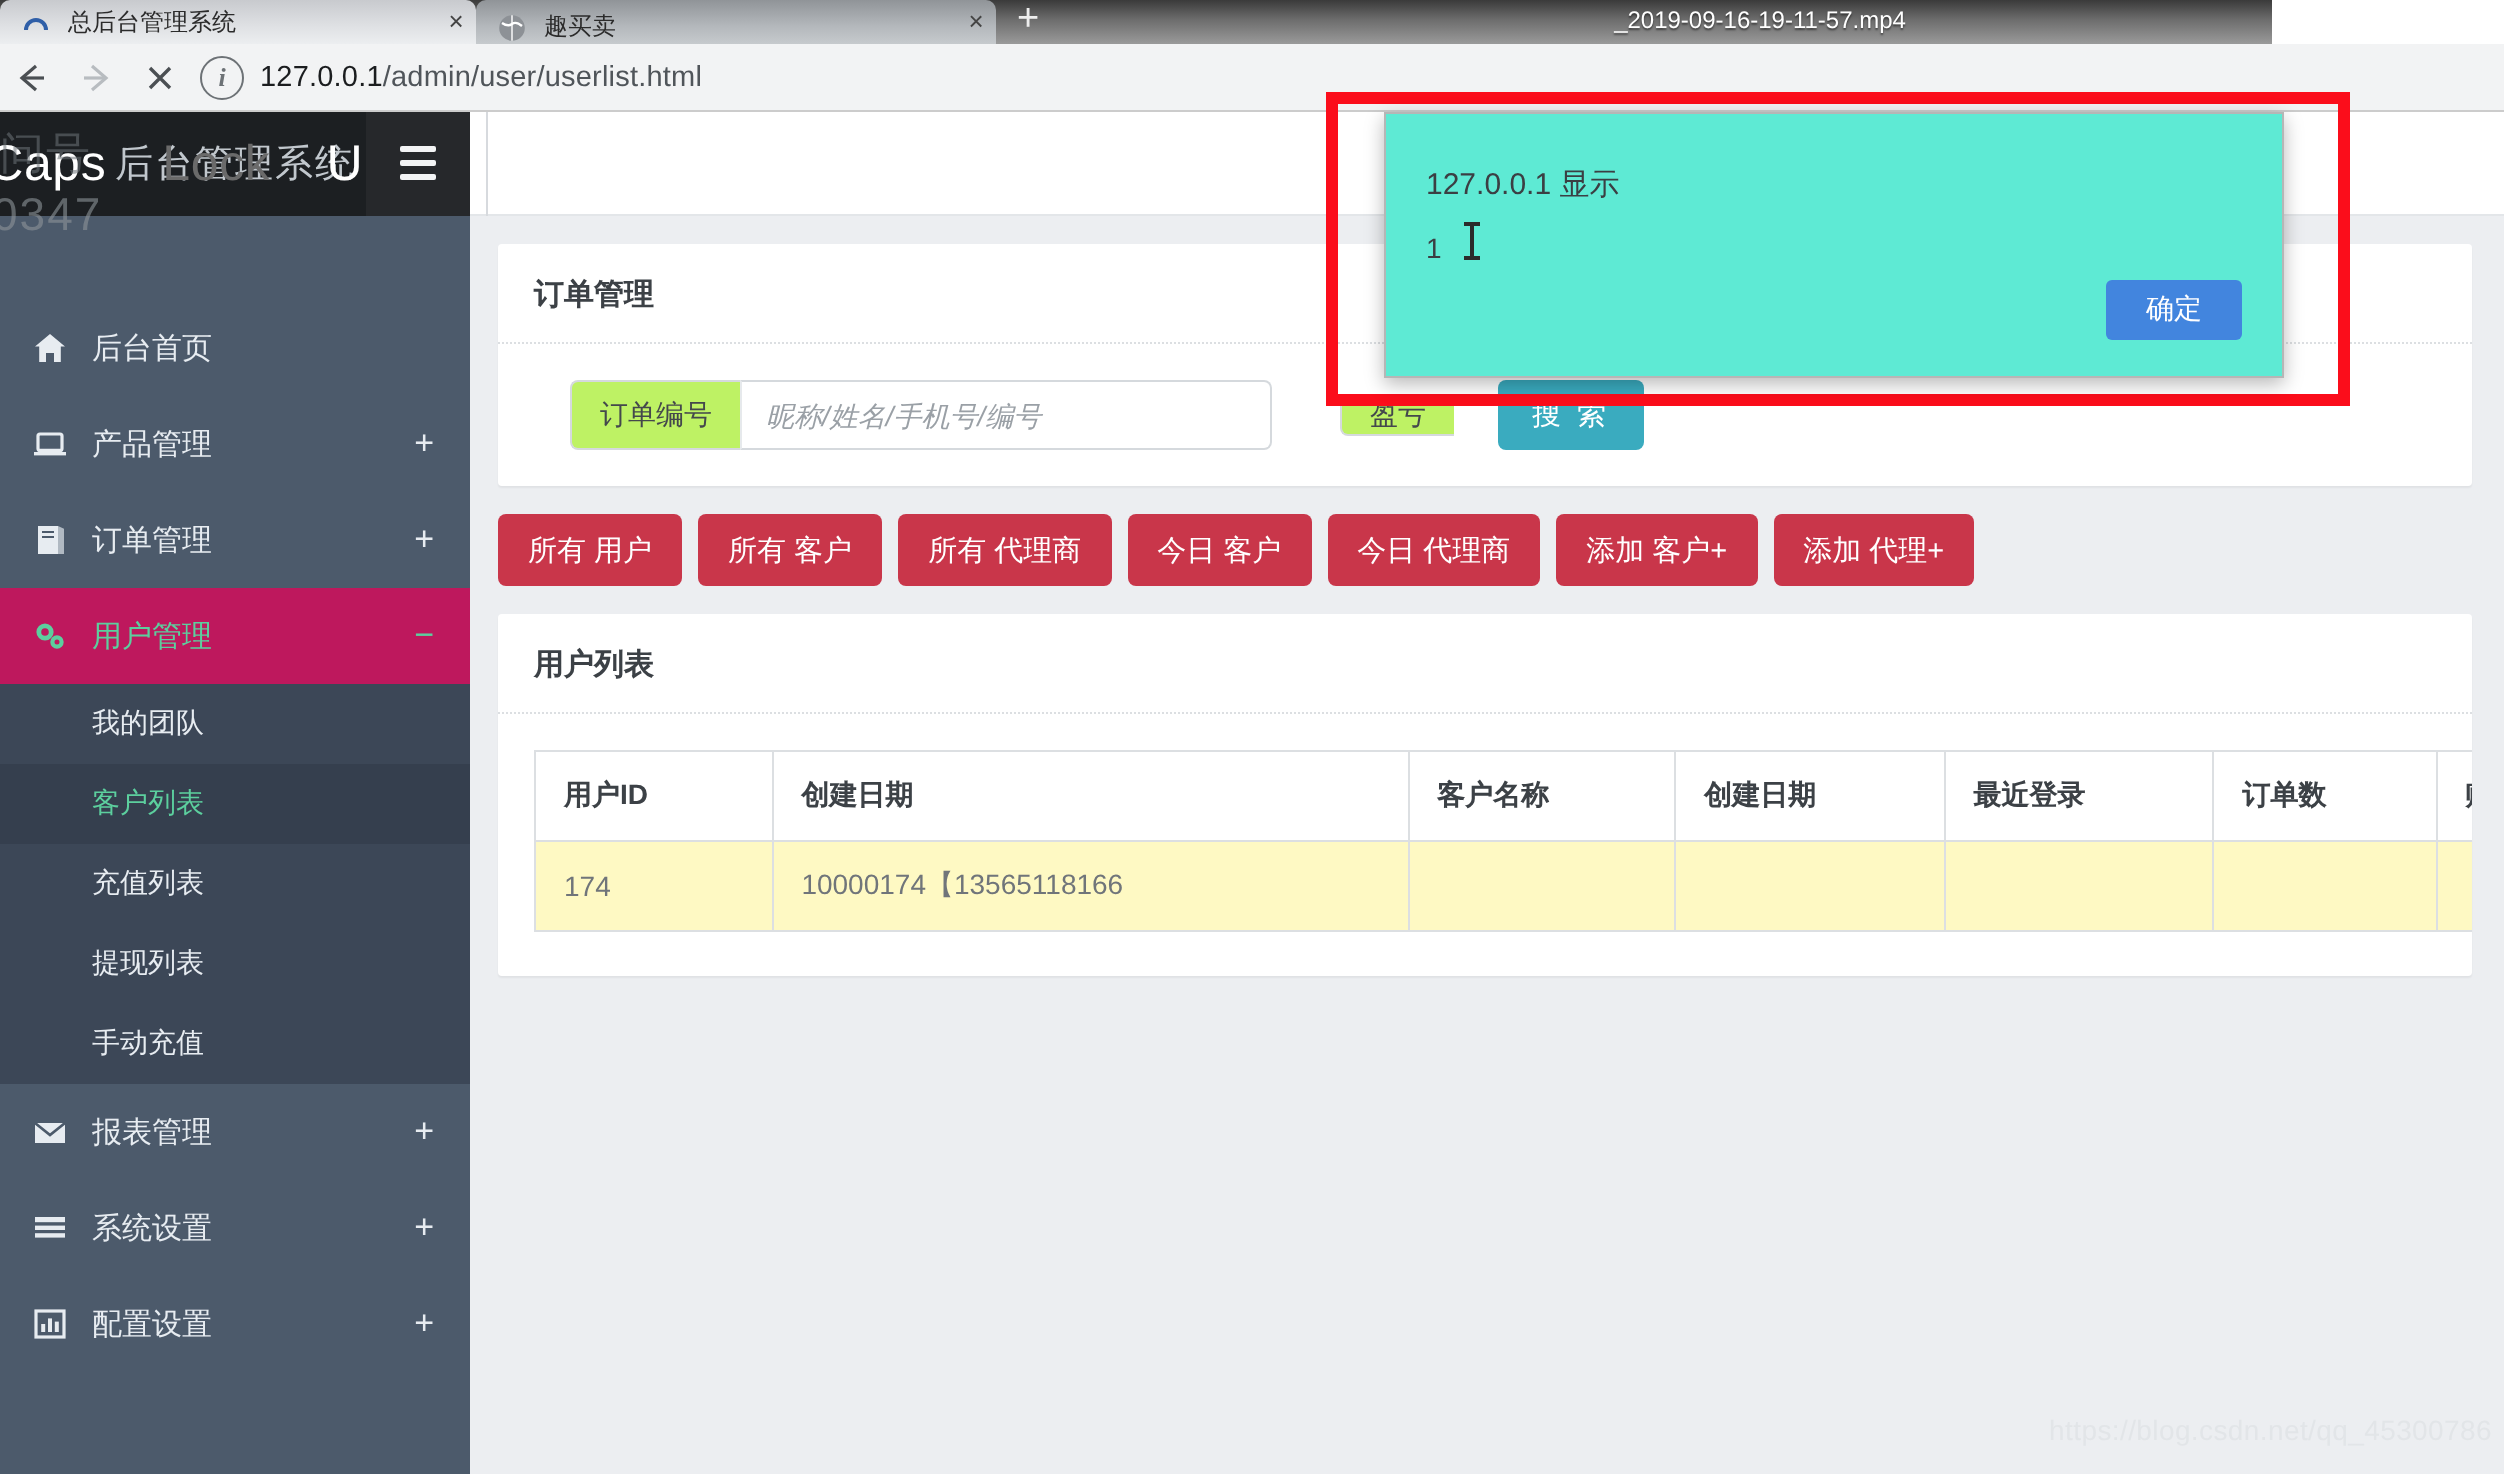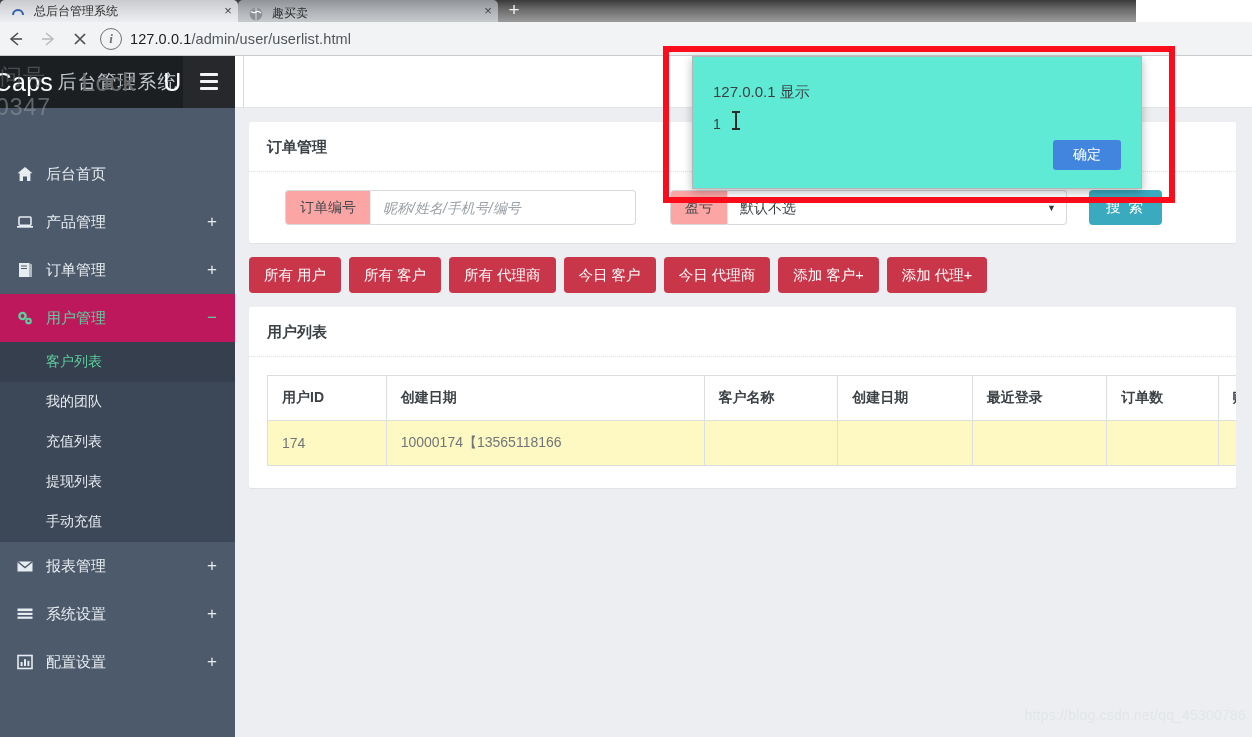--- a/index.html
+++ b/index.html
@@ -153,21 +153,21 @@
   }
   .panel-head {
     padding: 16px 18px 14px 18px; font-size: 15px; color: #3c4146; font-weight: bold;
     border-bottom: 1px dotted #dcdfe2;
   }
   .panel-body { padding: 18px; }
 
   .search-row { display: flex; align-items: center; gap: 0; }
   .input-group { display: flex; align-items: stretch; }
   .ig-addon {
-    background: #fca5a5; border: 1px solid #d5d9dd; border-right: none;
+    background: #bef264; border: 1px solid #d5d9dd; border-right: none;
     border-top-left-radius: 4px; border-bottom-left-radius: 4px;
     padding: 0 14px; display: flex; align-items: center;
     font-size: 14px; color: #44484c; white-space: nowrap;
   }
   .ig-input {
     border: 1px solid #d5d9dd; border-left: 1px solid #e6e9ec;
     border-top-right-radius: 4px; border-bottom-right-radius: 4px;
     height: 35px; padding: 0 12px; font-size: 14px; color: #333; outline: none;
     font-family: "Liberation Sans", sans-serif;
     font-style: italic;
@@ -267,20 +267,21 @@
           <circle cx="8" cy="8" r="6.4" fill="#8d9196"></circle>
           <path d="M3 5.5 q3 2 5 0.5 t5 1" stroke="#ffffff" stroke-width="1.2" fill="none"></path>
           <path d="M8 1.6 v12.8" stroke="#ffffff" stroke-width="1" fill="none" opacity=".7"></path>
         </svg>
       </span>
       <span class="tab-title">趣买卖</span>
       <span class="tab-close">×</span>
     </div>
 
     <div class="tab-newbtn">+</div>
+    <div class="video-title">_2019-09-16-19-11-57.mp4</div>
   </div>
 
   <div class="browser-toolbar">
     <div class="nav-ic">
       <svg width="20" height="20" viewBox="0 0 20 20">
           <path d="M12 4 L5 10 L12 16" stroke="#4b4f53" stroke-width="1.6" fill="none"></path>
           <path d="M5 10 H16" stroke="#4b4f53" stroke-width="1.6" fill="none"></path>
         </svg>
     </div>
     <div class="nav-ic dim">
@@ -355,25 +356,25 @@
           <svg width="18" height="18" viewBox="0 0 18 18">
             <circle cx="6.5" cy="7" r="3.1" fill="none" stroke="currentColor" stroke-width="2.4"></circle>
             <circle cx="12.5" cy="12" r="2.3" fill="none" stroke="currentColor" stroke-width="2.1"></circle>
           </svg>
         </span>
         <span class="lbl">用户管理</span>
         <span class="expander">−</span>
       </div>
 
       <div class="subnav">
+        <div class="sub-item">
+          <span>我的团队</span>
+        </div>
         <div class="sub-item active">
           <span>客户列表</span>
-        </div>
-        <div class="sub-item">
-          <span>我的团队</span>
         </div>
         <div class="sub-item">
           <span>充值列表</span>
         </div>
         <div class="sub-item">
           <span>提现列表</span>
         </div>
         <div class="sub-item">
           <span>手动充值</span>
         </div>
@@ -437,26 +438,20 @@
         <div class="panel-body">
           <div class="search-row">
 
             <div class="input-group" style="margin-left:18px;">
               <span class="ig-addon">订单编号</span>
               <input class="ig-input" style="width: 266px;" placeholder="昵称/姓名/手机号/编号">
             </div>
 
             <div class="input-group" style="margin-left:34px;">
               <span class="ig-addon">盈亏</span>
-              <span class="sel-wrap">
-                <select class="ig-select" style="width:340px;">
-                  <option>默认不选</option>
-                </select>
-                <span class="sel-caret">▼</span>
-              </span>
             </div>
 
             <button class="btn-search" style="margin-left:22px;">搜 索</button>
           </div>
         </div>
       </div>
 
       <div class="btn-row">
         <button class="btn-red">所有 用户</button>
         <button class="btn-red">所有 客户</button>

